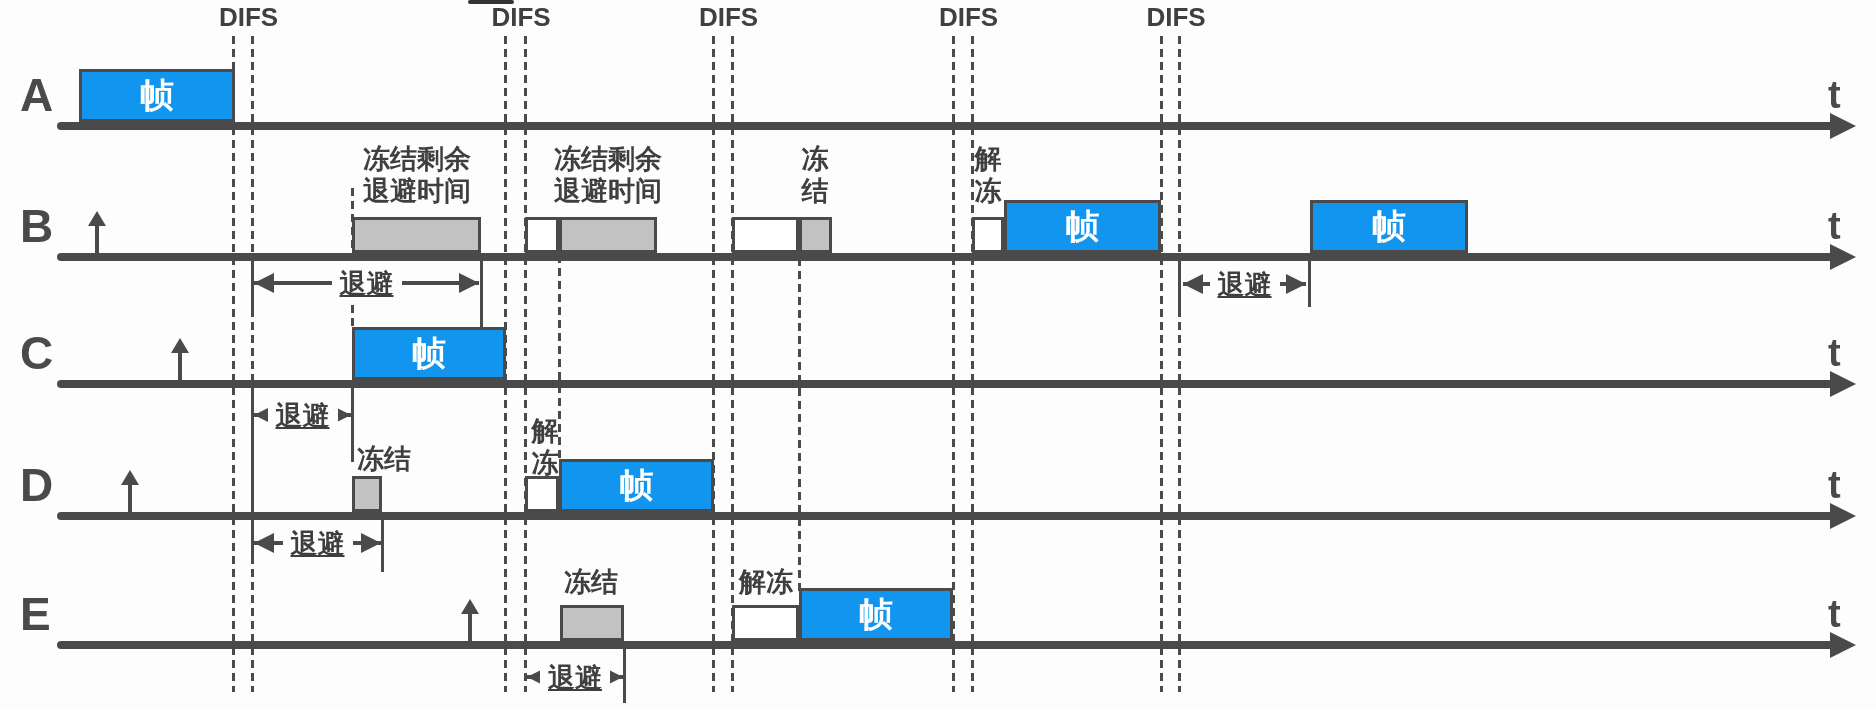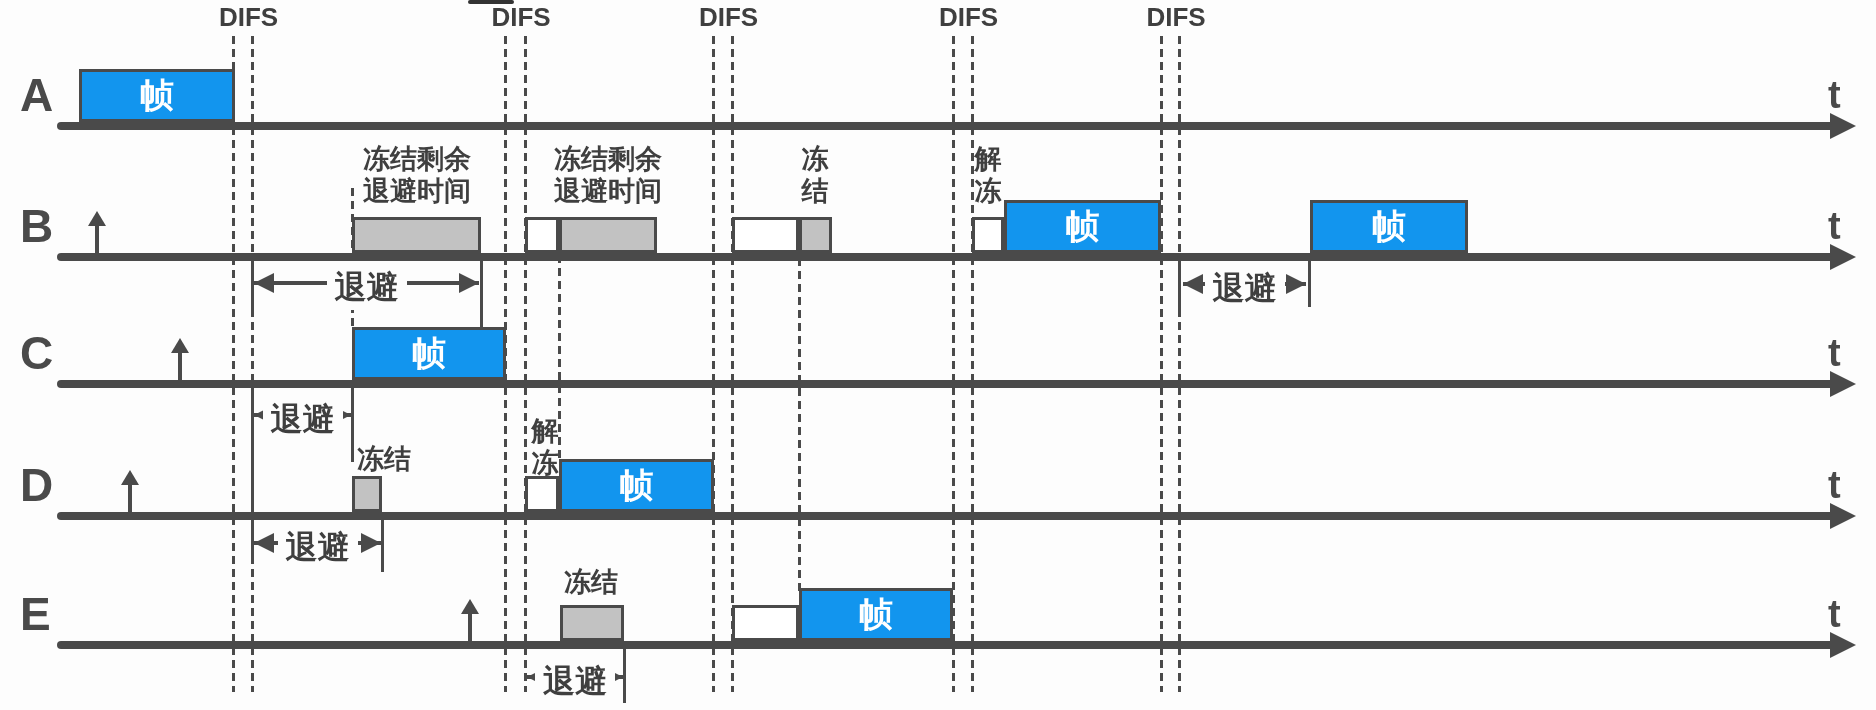--- a/index.html
+++ b/index.html
@@ -16,22 +16,22 @@
   .difs-label{position:absolute;width:120px;text-align:center;font-size:26px;font-weight:bold;z-index:8;}
   .frame{position:absolute;box-sizing:border-box;border:3px solid #4a4a4a;z-index:5;
     display:flex;align-items:center;justify-content:center;}
   .frame .glyph{color:#fff;font-size:34px;font-weight:bold;}
   .box{position:absolute;box-sizing:border-box;border:3px solid #4a4a4a;z-index:4;}
   .annot{position:absolute;width:220px;margin-left:-110px;text-align:center;font-size:27px;
     font-weight:bold;line-height:1.18;white-space:pre-line;z-index:3;}
   .bk-line{position:absolute;height:4px;z-index:7;}
   .bk-head{position:absolute;width:0;height:0;border-top:10px solid rgba(0,0,0,0);
     border-bottom:10px solid rgba(0,0,0,0);z-index:7;}
-  .bk-label{position:absolute;transform:translateX(-50%);font-size:32px;font-weight:bold;
-    padding:0 8px;z-index:7;white-space:nowrap;}
+  .bk-label{position:absolute;transform:translateX(-50%);font-size:27px;font-weight:bold;
+    padding:0 8px;z-index:7;white-space:nowrap;text-decoration:underline;}
   .arr-stem{position:absolute;width:4px;z-index:5;}
   .arr-head{position:absolute;width:0;height:0;border-left:9px solid rgba(0,0,0,0);
     border-right:9px solid rgba(0,0,0,0);border-bottom:15px solid #4a4a4a;z-index:5;}
   .frag{position:absolute;border-radius:3px;z-index:2;}
 </style>
 </head>
 <body>
 
 <div id="stage" style="width: 1876px; height: 710px; background: rgb(253, 253, 253);">
     <div class="frag" style="left: 468px; top: 0px; width: 46px; height: 4px; background: rgb(51, 51, 51);"></div>
@@ -127,20 +127,21 @@
     <div class="tl-head" style="left: 1830px; top: 503px;"></div>
     <div class="t-label" style="left: 1828px; top: 464px; color: rgb(74, 74, 74);">t</div>
     <div class="row-letter" style="left: 20px; top: 458px; color: rgb(74, 74, 74);">D</div>
     <div class="arr-stem" style="left: 128px; top: 483px; height: 29px; background: rgb(74, 74, 74);"></div>
     <div class="arr-head" style="left: 121px; top: 470px;"></div>
     <div class="bk-line" style="left: 254px; top: 541px; width: 127px; background: rgb(74, 74, 74);"></div>
     <div class="bk-head" style="left: 254px; top: 533px; border-right: 20px solid rgb(74, 74, 74);"></div>
     <div class="bk-head" style="left: 361px; top: 533px; border-left: 20px solid rgb(74, 74, 74);"></div>
     <div class="bk-label" style="left: 317.5px; top: 526px; color: rgb(63, 63, 63); background: rgb(253, 253, 253);">退避</div>
     <div class="annot" style="left: 591px; top: 567px; color: rgb(63, 63, 63);">冻结</div>
+    <div class="annot" style="left: 766px; top: 567px; color: rgb(63, 63, 63);">解冻</div>
     <div class="box" style="left: 560px; top: 605px; width: 64px; height: 36px; background: rgb(194, 194, 194);"></div>
     <div class="box" style="left: 732px; top: 605px; width: 67px; height: 36px; background: rgb(255, 255, 255);"></div>
     <div class="frame" style="left: 799px; top: 588px; width: 154px; height: 53px; background: rgb(18, 149, 238);">
       <span class="glyph">帧</span>
     </div>
     <div class="timeline" style="left: 57px; top: 641px; width: 1775px; background: rgb(74, 74, 74);"></div>
     <div class="tl-head" style="left: 1830px; top: 632px;"></div>
     <div class="t-label" style="left: 1828px; top: 593px; color: rgb(74, 74, 74);">t</div>
     <div class="row-letter" style="left: 20px; top: 587px; color: rgb(74, 74, 74);">E</div>
     <div class="arr-stem" style="left: 468px; top: 612px; height: 29px; background: rgb(74, 74, 74);"></div>

